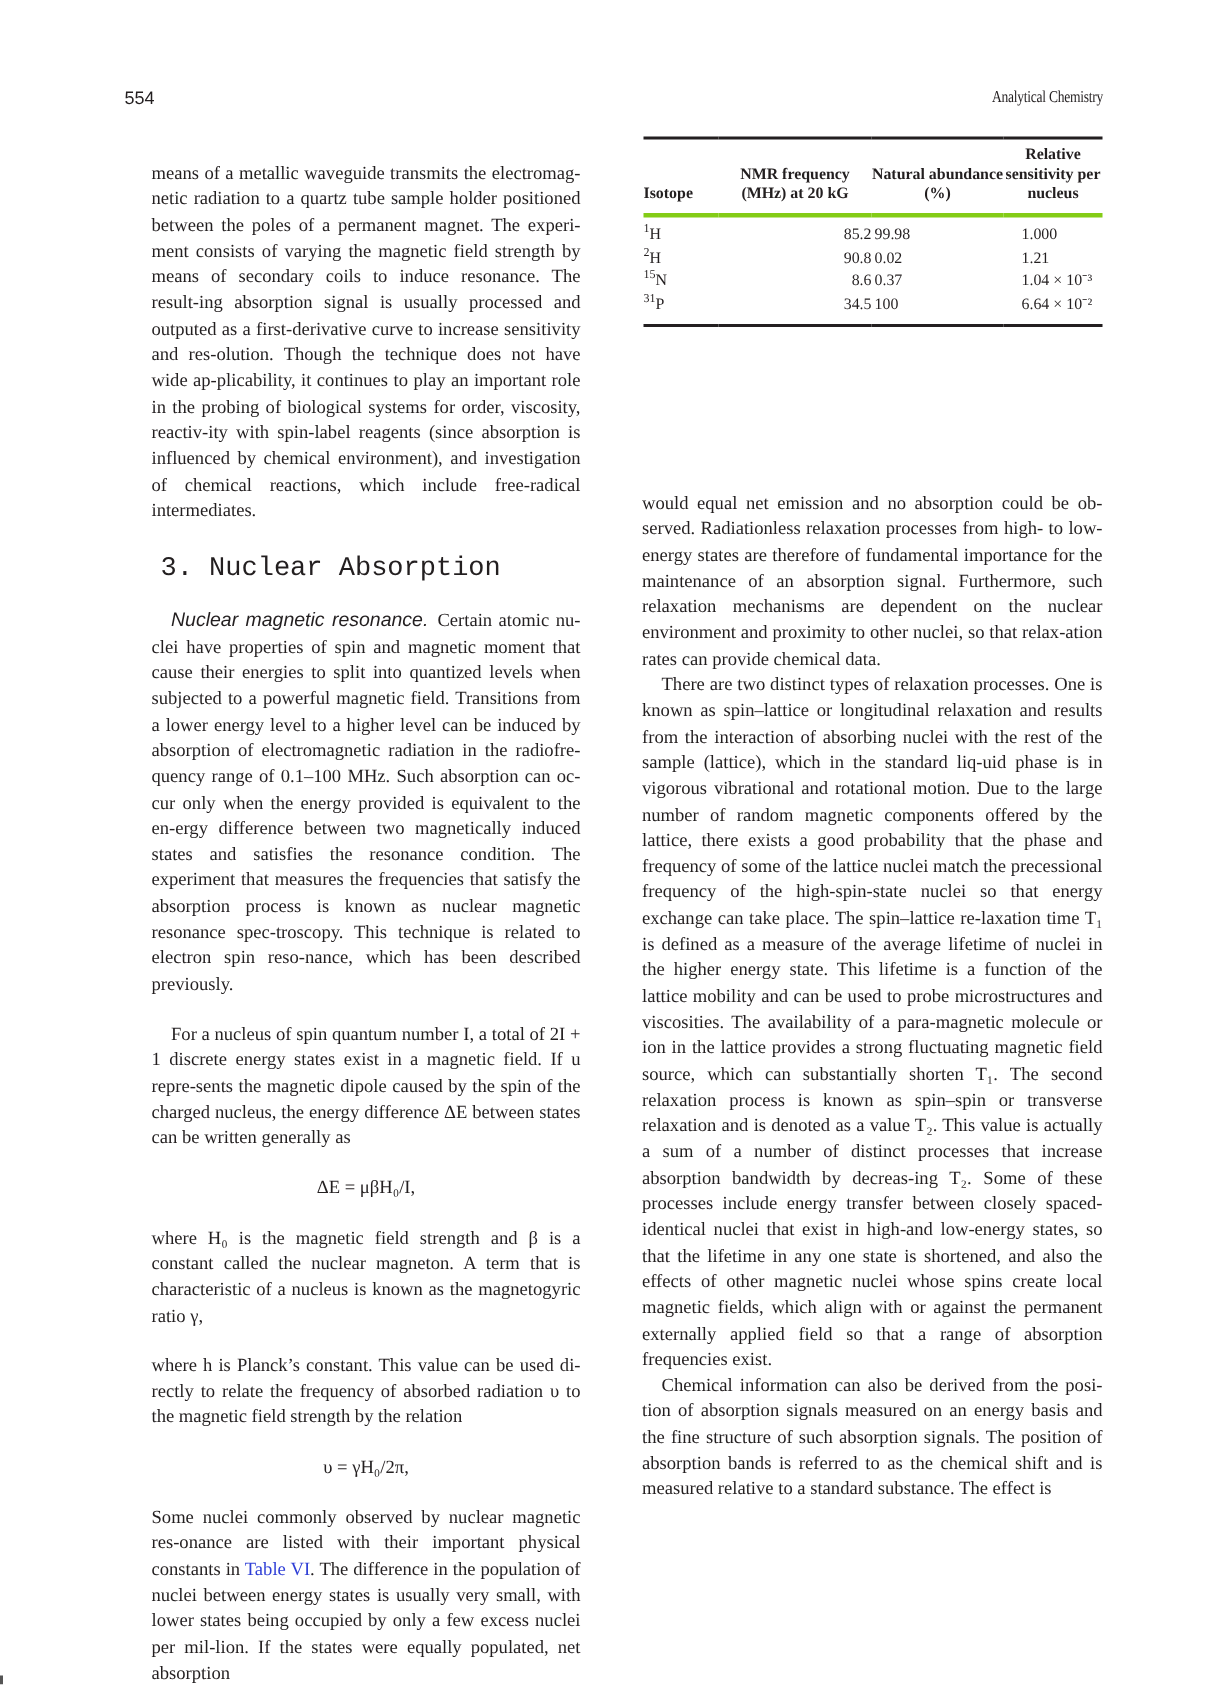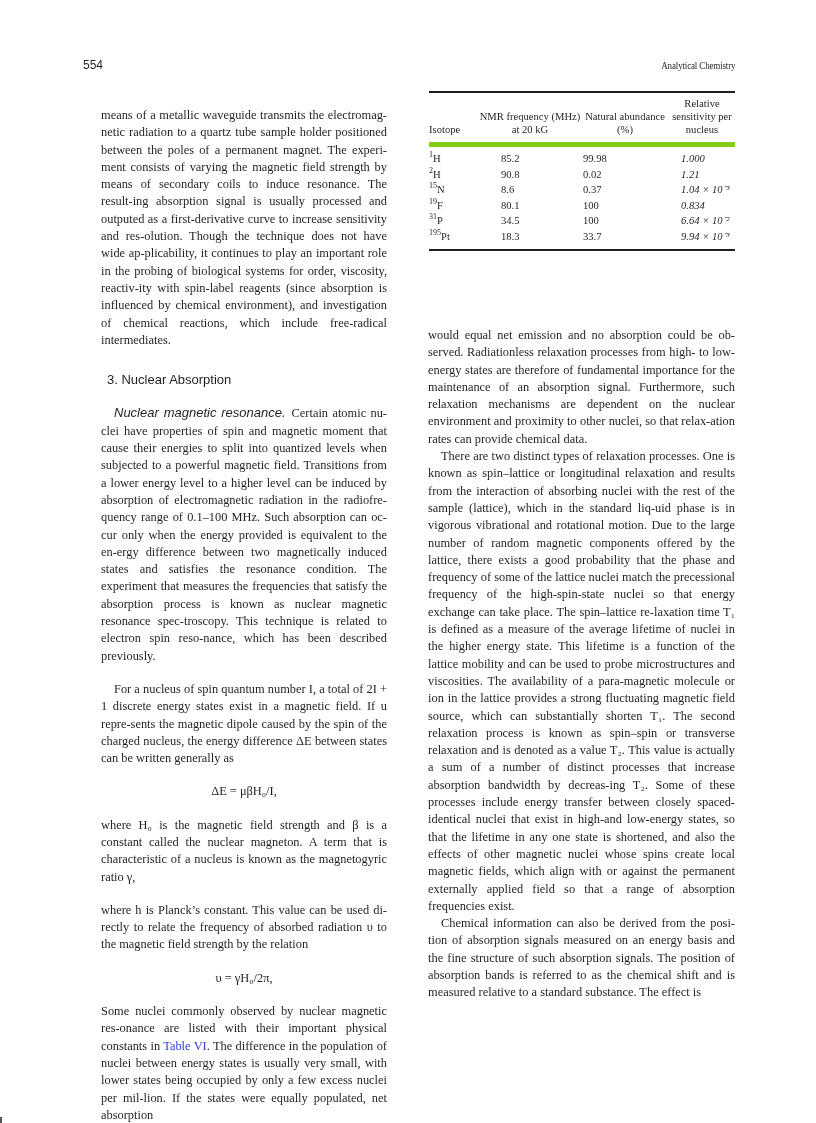--- a/index.html
+++ b/index.html
@@ -4,41 +4,41 @@
 <style>
   html, body { margin: 0; padding: 0; background: #ffffff; }
   body { width: 816px; height: 1123px; position: relative; overflow: hidden; font-family: "Liberation Serif", serif; color: #231f20; }
   .running-head { position: absolute; top: 58px; left: 83px; width: 652px; height: 18px; }
   .page-number { position: absolute; left: 0; top: 0; font-family: "Liberation Sans", sans-serif; font-size: 12px; }
   .journal-title { position: absolute; right: 0; top: 1px; font-family: "Liberation Serif", serif; font-size: 11px; transform: scaleX(0.82); transform-origin: right center; letter-spacing: -0.2px; }
   .col { position: absolute; width: 318px; font-size: 12.4px; line-height: 17.3px; text-align: justify; hyphens: manual; }
   .col-left { left: 85px; top: 91px; }
   .col p { margin: 16px; }
   .indent { text-indent: 13px; }
-  .section-head { font-family: Liberation Sans, sans-serif; font-size: 13px; margin: 22px 0 6px 22px !important; text-indent: 0; }
+  .section-head { font-family: Liberation Mono, monospace; font-size: 18px; margin: 22px 0 6px 22px !important; text-indent: 0; }
   .run-in { font-family: "Liberation Sans", sans-serif; font-style: italic; font-size: 13px; margin-right: 6px; }
   .equation { text-align: center; margin: 8px 0 !important; font-style: normal; }
   .link { color: #2f3fd6; }
   sub, sup { font-size: 8px; line-height: 0; }
   .table-block { position: absolute; left: 429px; top: 91px; width: 306px; }
   .table-caption { font-family: "Liberation Sans", sans-serif; font-weight: bold; font-size: 10.6px; line-height: 14px; margin-bottom: 9px; }
   .frac { display: inline-block; vertical-align: middle; font-size: 7px; line-height: 6px; text-align: center; margin-left: 2px; }
   .frac span { display: block; }
   .frac .num { border-bottom: 0.8px solid #231f20; }
   table { width: 100%; border-collapse: collapse; font-size: 10.6px; }
-  thead tr th { font-weight: normal; padding: 4px 0 6px 0; line-height: 13px; vertical-align: bottom; border-top: 2.5px double #231f20; border-bottom: 5px solid #84cc16; text-align: center; }
+  thead tr th { font-weight: bold; padding: 4px 0 6px 0; line-height: 13px; vertical-align: bottom; border-top: 2.5px double #231f20; border-bottom: 3px solid #84cc16; text-align: center; }
   thead tr th.iso { text-align: left; }
   tbody td { padding: 0; height: 15.5px; line-height: 15.5px; }
   tbody tr:first-child td { padding-top: 4px; margin-top: 18px; }
   tbody tr:last-child td { padding-bottom: 5px; }
   table.t-tab { border-bottom: 2.5px double #231f20; }
   td.c-iso { width: 50px; }
-  td.c-freq { width: 80px; padding-left: 22px; }
+  td.c-freq { width: 80px; padding-left: 22px; text-align: right; }
   td.c-abund { width: 86px; padding-left: 2px; }
-  td.c-sens { padding-left: 12px; font-style: italic; }
+  td.c-sens { padding-left: 12px; }
   .right-text { position: absolute; left: 428px; top: 327px; width: 307px; font-size: 12.4px; line-height: 17.3px; text-align: justify; }
   .right-text p { margin: 0; }
   .edge-mark { position: absolute; left: 0; top: 1117px; width: 2px; height: 6px; background: #555; }
 </style>
 </head>
 <body>
 
 <div class="running-head">
   <span class="page-number">554</span>
   <span class="journal-title">Analytical Chemistry</span>
@@ -79,36 +79,24 @@
           <td class="c-abund">0.02</td>
           <td class="c-sens">1.21</td>
         </tr>
         <tr>
           <td class="c-iso"><sup>15</sup>N</td>
           <td class="c-freq">8.6</td>
           <td class="c-abund">0.37</td>
           <td class="c-sens">1.04 × 10⁻³</td>
         </tr>
         <tr>
-          <td class="c-iso"><sup>19</sup>F</td>
-          <td class="c-freq">80.1</td>
-          <td class="c-abund">100</td>
-          <td class="c-sens">0.834</td>
-        </tr>
-        <tr>
           <td class="c-iso"><sup>31</sup>P</td>
           <td class="c-freq">34.5</td>
           <td class="c-abund">100</td>
           <td class="c-sens">6.64 × 10⁻²</td>
-        </tr>
-        <tr>
-          <td class="c-iso"><sup>195</sup>Pt</td>
-          <td class="c-freq">18.3</td>
-          <td class="c-abund">33.7</td>
-          <td class="c-sens">9.94 × 10⁻³</td>
         </tr>
       </tbody>
   </table>
 </div>
 
 <div class="right-text">
   <p>would equal net emission and no absorption could be ob-served. Radiationless relaxation processes from high- to low-energy states are therefore of fundamental importance for the maintenance of an absorption signal. Furthermore, such relaxation mechanisms are dependent on the nuclear environment and proximity to other nuclei, so that relax-ation rates can provide chemical data.</p>
   <p class="indent">There are two distinct types of relaxation processes. One is known as spin–lattice or longitudinal relaxation and results from the interaction of absorbing nuclei with the rest of the sample (lattice), which in the standard liq-uid phase is in vigorous vibrational and rotational motion. Due to the large number of random magnetic components offered by the lattice, there exists a good probability that the phase and frequency of some of the lattice nuclei match the precessional frequency of the high-spin-state nuclei so that energy exchange can take place. The spin–lattice re-laxation time T₁ is defined as a measure of the average lifetime of nuclei in the higher energy state. This lifetime is a function of the lattice mobility and can be used to probe microstructures and viscosities. The availability of a para-magnetic molecule or ion in the lattice provides a strong fluctuating magnetic field source, which can substantially shorten T₁. The second relaxation process is known as spin–spin or transverse relaxation and is denoted as a value T₂. This value is actually a sum of a number of distinct processes that increase absorption bandwidth by decreas-ing T₂. Some of these processes include energy transfer between closely spaced-identical nuclei that exist in high-and low-energy states, so that the lifetime in any one state is shortened, and also the effects of other magnetic nuclei whose spins create local magnetic fields, which align with or against the permanent externally applied field so that a range of absorption frequencies exist.</p>
   <p class="indent">Chemical information can also be derived from the posi-tion of absorption signals measured on an energy basis and the fine structure of such absorption signals. The position of absorption bands is referred to as the chemical shift and is measured relative to a standard substance. The effect is</p>
 </div>

